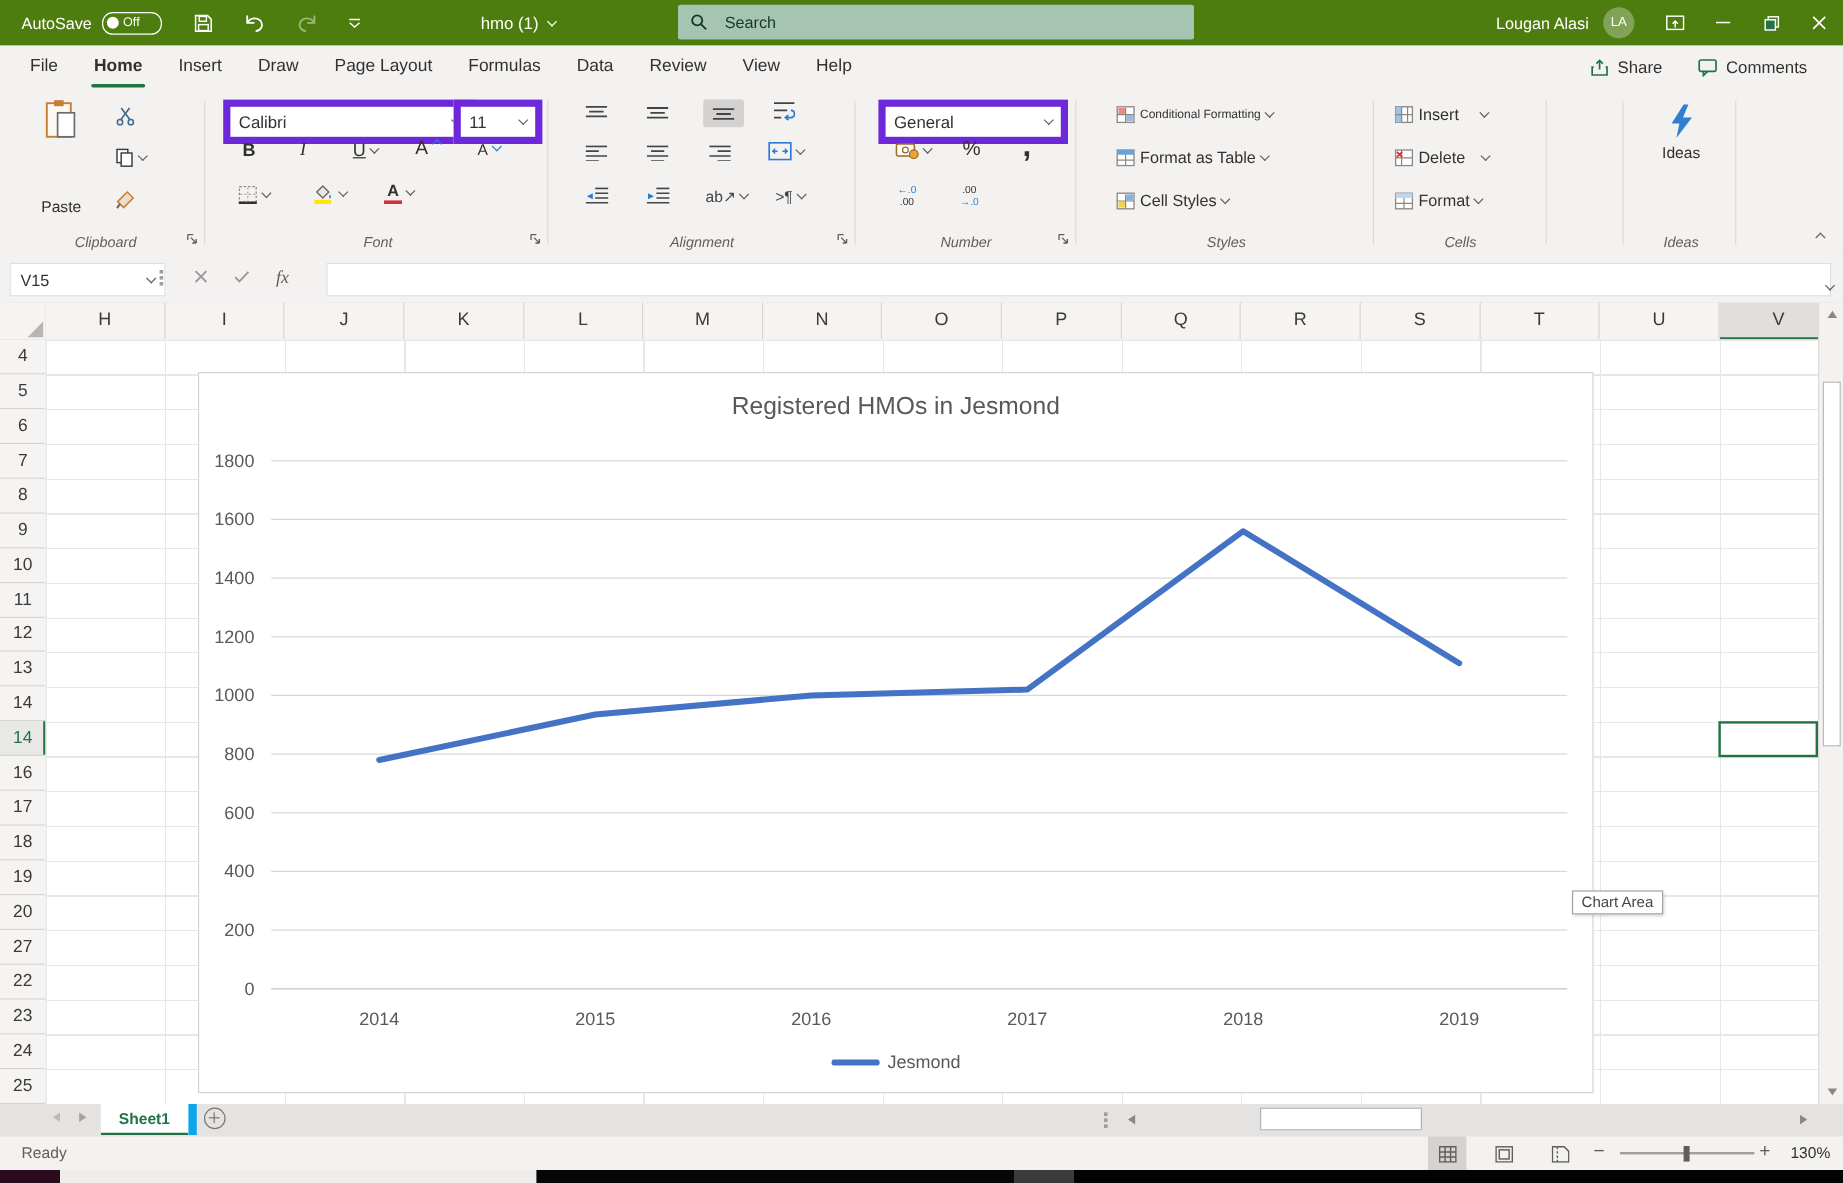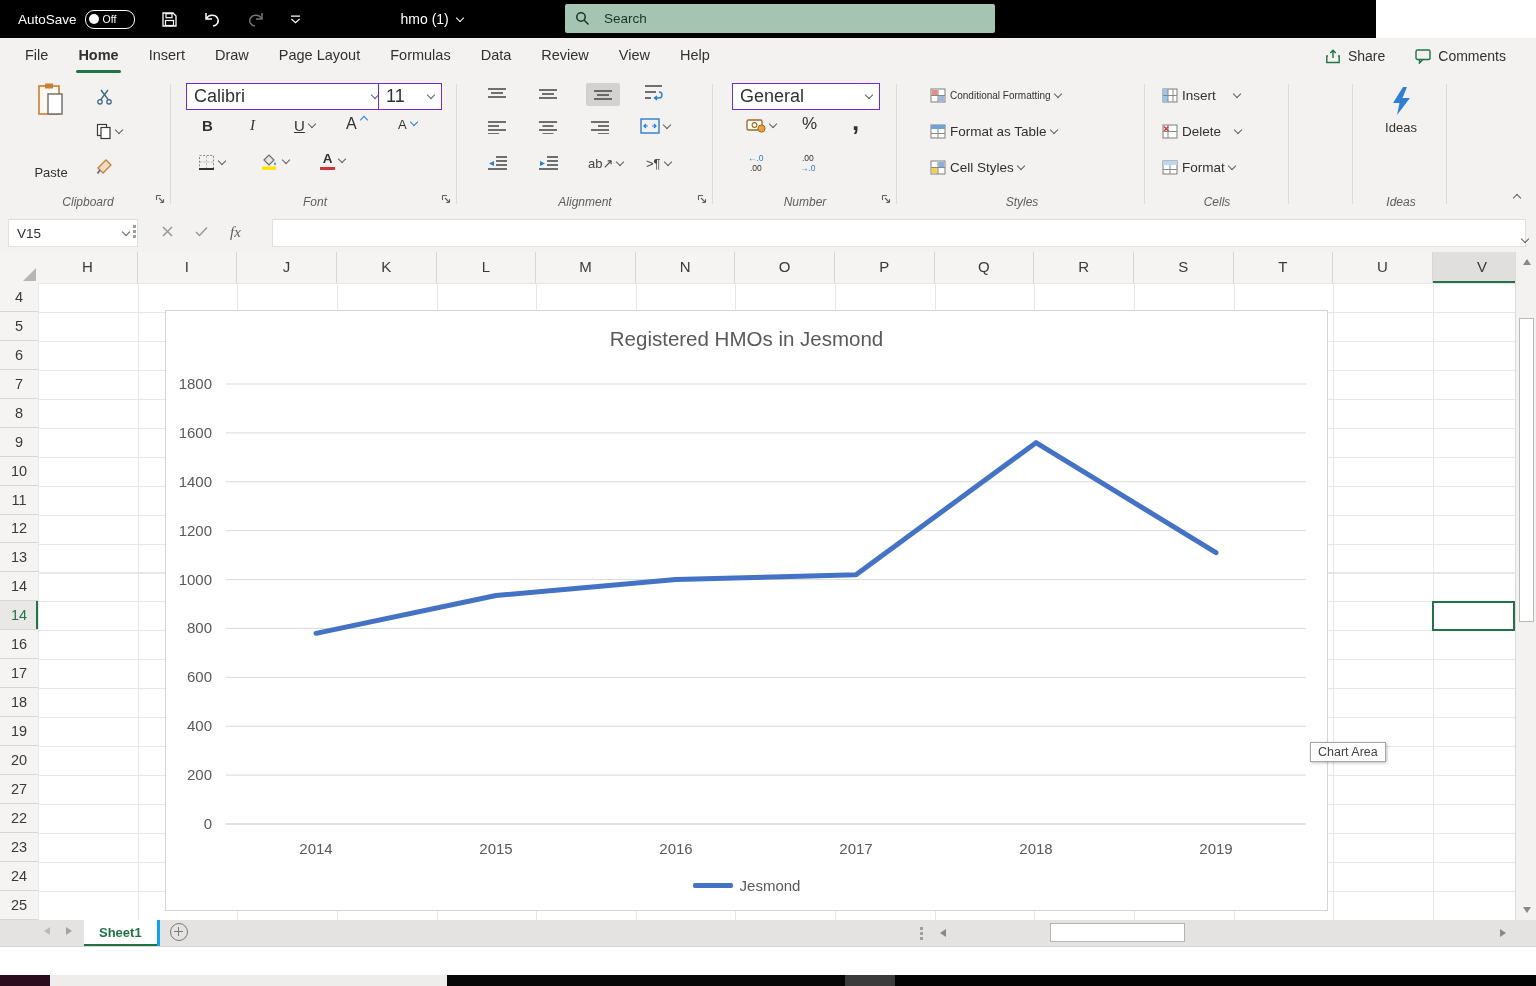--- a/index.html
+++ b/index.html
@@ -1,19 +1,19 @@
 <!DOCTYPE html>
 <html><head>
 <meta charset="utf-8">
 <style>
   html,body{margin:0;padding:0;background:#444;}
   #app{position:relative;width:1536px;height:986px;background:#fff;overflow:hidden;
        font-family:"Liberation Sans",sans-serif;-webkit-font-smoothing:antialiased;}
   
-  .titlebar{position:absolute;left:0;top:0;width:1376px;height:38px;background:#000000;color:#fff;
+  .titlebar{position:absolute;left:0;top:0;width:1536px;height:38px;background:#4d7c0f;color:#fff;
     display:flex;align-items:center;font-size:13.5px;}
   .titlebar .tb-left{display:flex;align-items:center;gap:0;padding-left:18px;}
   .tbtn{height:30px;display:flex;align-items:center;justify-content:center;padding:0 12px;cursor:default;}
   .autosave{display:flex;align-items:center;gap:8px;margin-right:14px;}
   .pill{width:42px;height:17px;border:1px solid #fff;border-radius:9px;display:flex;align-items:center;padding:0 3px;gap:4px;}
   .pill .dot{width:10px;height:10px;border-radius:50%;background:#fff;}
   .pill .pt{font-size:10.5px;line-height:1;}
   .fname{display:flex;align-items:center;gap:8px;margin-left:88px;font-size:14px;}
   .searchbox{position:absolute;left:565px;top:4px;width:410px;height:29px;background:#a5c4b1;border-radius:2px;
     display:flex;align-items:center;padding:0 10px;gap:12px;}
@@ -37,22 +37,22 @@
   .ribbon{position:absolute;left:0;top:74px;width:1536px;height:138px;background:#f3f2f1;border-bottom:1px solid #e1dfdd;
     font-size:13px;color:#323130;}
   .group{position:absolute;top:0;height:138px;}
   .glabel{position:absolute;bottom:3px;left:0;right:0;text-align:center;font-size:12px;color:#605e5c;font-style:italic;}
   .lnch{position:absolute;bottom:5px;right:3px;color:#605e5c;}
   .gsep{position:absolute;top:10px;bottom:8px;width:1px;background:#dddbd9;}
   .ibtn{position:absolute;display:flex;align-items:center;gap:4px;color:#323130;}
   .chev{display:inline-block;width:5px;height:5px;border-right:1.3px solid currentColor;border-bottom:1.3px solid currentColor;
     transform:rotate(45deg);margin-top:-3px;color:#605e5c;}
   .chev.up{transform:rotate(225deg);margin-top:3px;}
-  .combo{position:absolute;background:#fff;border:1px solid #6d28d9;display:flex;align-items:center;
-    justify-content:space-between;padding:0 7px;font-size:18px;height:25px;}
+  .combo{position:absolute;background:#fff;border:6px solid #6d28d9;display:flex;align-items:center;
+    justify-content:space-between;padding:0 7px;font-size:14px;height:25px;}
   .hl{background:#d4d2d0;border-radius:2px;}
   .pastebtn{position:absolute;left:16px;top:8px;width:54px;text-align:center;gap:44px;}
   .pastebtn .plabel{margin-top:3px;font-size:13px;}
   .bigbtn{display:flex;flex-direction:column;align-items:center;}
   .glyph{font-size:15px;font-weight:700;}
   .mini2{display:flex;flex-direction:column;align-items:center;font-size:8.5px;line-height:1.15;color:#323130;}
   .mini2 b{color:#2b7cd3;font-weight:400;}
   .editbtn{position:absolute;left:9px;top:8px;width:40px;height:46px;background:#fff;border:1px solid #d6d4d2;
     display:flex;align-items:center;justify-content:center;}
   .collapse{position:absolute;right:16px;bottom:8px;}
@@ -103,21 +103,21 @@
   
   .tri{width:0;height:0;display:inline-block;}
   .tri.up{border-left:4px solid transparent;border-right:4px solid transparent;border-bottom:6px solid #8a8886;}
   .tri.down{border-left:4px solid transparent;border-right:4px solid transparent;border-top:6px solid #8a8886;}
   .tri.left{border-top:4px solid transparent;border-bottom:4px solid transparent;border-right:6px solid #8a8886;}
   .tri.right{border-top:4px solid transparent;border-bottom:4px solid transparent;border-left:6px solid #8a8886;}
   
   .sheetbar{position:absolute;left:0;top:920px;width:1536px;height:26px;background:#e5e3e1;border-bottom:1px solid #d8d6d4;}
   .snav{position:absolute;top:7px;display:flex;gap:16px;left:44px;}
   .sheettab{position:absolute;left:84px;top:0;height:26px;background:#fff;padding:0 15px;color:#217346;font-weight:700;
-    font-size:13px;line-height:25px;box-shadow:inset 0 -2px 0 #217346;border-right:3px solid #0ea5e9;}
+    font-size:13px;line-height:25px;box-shadow:inset 0 -2px 0 #217346;border-right:7px solid #0ea5e9;}
   .addsheet{position:absolute;left:170px;top:3px;width:18px;height:18px;border:1.4px solid #7a7876;border-radius:50%;
     box-sizing:border-box;}
   .addsheet::before{content:"";position:absolute;left:3.2px;top:6.8px;width:9px;height:1.6px;background:#7a7876;}
   .addsheet::after{content:"";position:absolute;left:6.8px;top:3.2px;width:1.6px;height:9px;background:#7a7876;}
   .hs-dots{position:absolute;left:920px;top:7px;width:3px;height:3px;background:#a19f9d;
     box-shadow:0 5px 0 #a19f9d,0 10px 0 #a19f9d;}
   .hs-arrow{position:absolute;top:3px;width:18px;height:20px;display:flex;align-items:center;justify-content:center;}
   .hs-thumb{position:absolute;left:1050px;top:3px;width:135px;height:19px;background:#fff;border:1px solid #b5b3b1;
     box-sizing:border-box;}
   
@@ -176,20 +176,48 @@
     <div class="fname">
       <span>hmo (1)</span>
       <span class="chev" style="color:#fff"></span>
     </div>
     <div class="searchbox">
       <svg width="15" height="15" viewBox="0 0 15 15">
         <circle cx="6" cy="6" r="4.2" fill="none" stroke="#16371f" stroke-width="1.5"></circle>
         <path d="M9.3 9.3 L13.5 13.5" stroke="#16371f" stroke-width="1.5"></path>
       </svg>
       <input placeholder="Search" style="">
+    </div>
+    <div class="tb-right">
+      <span>Lougan Alasi</span>
+      <span class="avatar">
+        <span>LA</span>
+        </span>
+      <div class="winbtn">
+        <svg width="16" height="14" viewBox="0 0 16 14">
+          <rect x="1" y="1.5" width="14" height="11" fill="none" stroke="#fff" stroke-width="1.2"></rect>
+          <path d="M8 11 V6 M5.8 7.8 L8 5.6 L10.2 7.8" fill="none" stroke="#fff" stroke-width="1.2"></path>
+        </svg>
+      </div>
+      <div class="winbtn">
+        <svg width="12" height="2" viewBox="0 0 12 2">
+          <rect width="12" height="1.4" fill="#fff"></rect>
+          </svg>
+      </div>
+      <div class="winbtn">
+        <svg width="13" height="13" viewBox="0 0 13 13">
+          <rect x="3.5" y="1" width="8.5" height="8.5" fill="none" stroke="#fff" stroke-width="1.2"></rect>
+          <rect x="1" y="3.5" width="8.5" height="8.5" fill="#217346" stroke="#fff" stroke-width="1.2"></rect>
+        </svg>
+      </div>
+      <div class="winbtn">
+        <svg width="12" height="12" viewBox="0 0 12 12">
+          <path d="M1 1 L11 11 M11 1 L1 11" stroke="#fff" stroke-width="1.4"></path>
+          </svg>
+      </div>
     </div>
   </div>
 
   <div class="tabrow">
     <div class="rtabs">
         <div class="rtab">File</div>
         <div class="rtab active">Home</div>
         <div class="rtab">Insert</div>
         <div class="rtab">Draw</div>
         <div class="rtab">Page Layout</div>
@@ -639,20 +667,45 @@
     <div class="hs-dots"></div>
     <div class="hs-arrow" style="left:934px">
         <span class="tri left"></span>
       </div>
     <div class="hs-thumb"></div>
     <div class="hs-arrow" style="left:1494px">
         <span class="tri right"></span>
       </div>
   </div>
 
+  <div class="statusbar">
+    <div class="ready">Ready</div>
+    <div class="viewbtn sel" style="left:1190px">
+      <svg width="15" height="14" viewBox="0 0 15 14">
+        <path d="M0.7 0.7 H14.3 V13.3 H0.7 Z M0.7 5 H14.3 M0.7 9.2 H14.3 M5.2 0.7 V13.3 M9.8 0.7 V13.3" fill="none" stroke="#605e5c" stroke-width="1.2"></path>
+      </svg>
+      </div>
+    <div class="viewbtn" style="left:1237px">
+      <svg width="15" height="14" viewBox="0 0 15 14">
+        <rect x="0.7" y="0.7" width="13.6" height="12.6" fill="none" stroke="#605e5c" stroke-width="1.2"></rect>
+        <rect x="3.4" y="3.2" width="8.2" height="7.6" fill="none" stroke="#605e5c" stroke-width="1.2"></rect>
+      </svg>
+      </div>
+    <div class="viewbtn" style="left:1284px">
+      <svg width="15" height="14" viewBox="0 0 15 14">
+        <path d="M0.7 0.7 H10.5 L14.3 4.5 V13.3 H0.7 Z" fill="none" stroke="#605e5c" stroke-width="1.2"></path>
+        <path d="M4.8 0.7 V13.3" stroke="#605e5c" stroke-width="1.2" stroke-dasharray="2 1.6"></path>
+      </svg>
+      </div>
+    <div class="zminus">−</div>
+    <div class="ztrack"></div>
+    <div class="zthumb"></div>
+    <div class="zplus">+</div>
+    <div class="zpct">130%</div>
+  </div>
 
   <div class="strip" style="left:0;width:50px;background:#2a0c1e"></div>
   <div class="strip" style="left:50px;width:397px;background:#efedec"></div>
   <div class="strip" style="left:447px;width:398px;background:#070707"></div>
   <div class="strip" style="left:845px;width:50px;background:#3b3b3b"></div>
   <div class="strip" style="left:895px;width:641px;background:#030303"></div>
 
 </div>
 
 </body></html>

